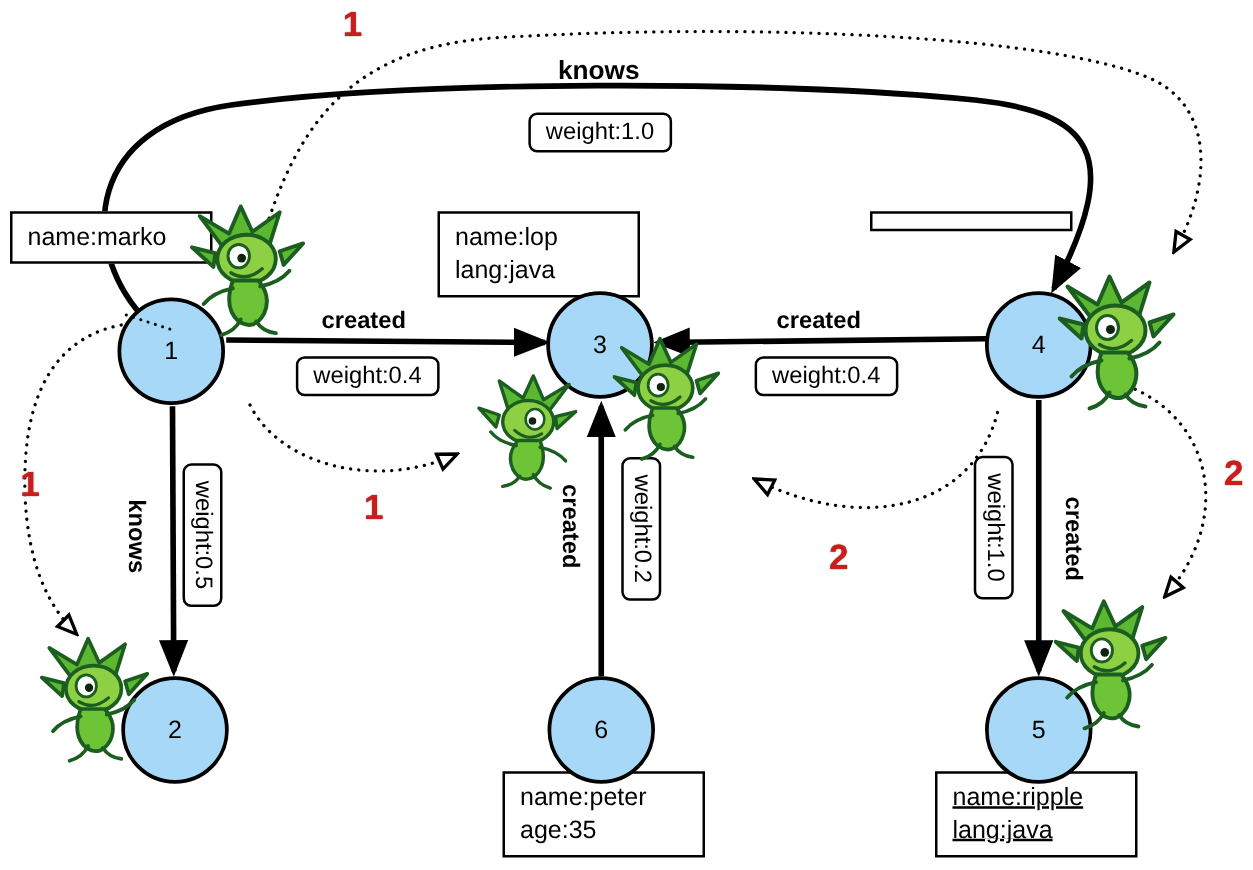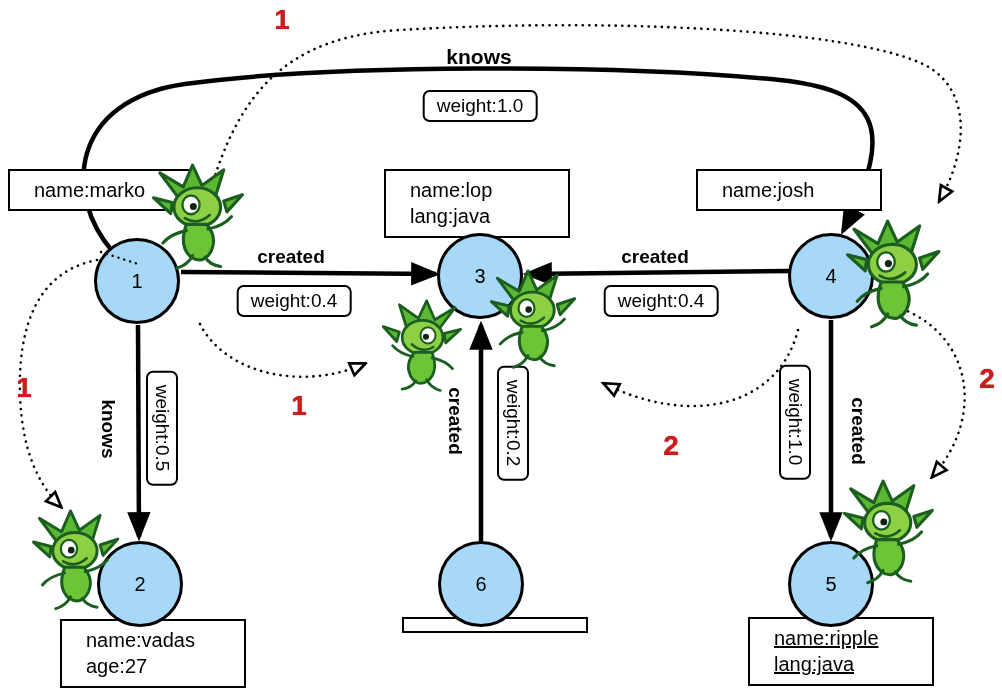--- a/index.html
+++ b/index.html
@@ -4,21 +4,21 @@
 <style>
   html,body { margin:0; padding:0; background:#ffffff; }
   .stage {
     position:relative; width:1002px; height:696px; background:#ffffff;
     font-family:"Liberation Sans", sans-serif; overflow:hidden;
   }
   .layer { position:absolute; left:0; top:0; width:1002px; height:696px; }
 
   .prop-box {
     position:absolute; background:#ffffff; border:2.5px solid #000;
-    border-radius:0; padding:6px 24px; font-size:20px; line-height:1.32;
+    border-radius:0; padding:6px 12px; font-size:20px; line-height:1.32;
     color:#000; min-width:134px; box-sizing:content-box; z-index:3;
   }
   .weight-box {
     position:absolute; background:#ffffff; border:2px solid #000;
     border-radius:7px; padding:3px 12px; font-size:19px; white-space:nowrap;
     color:#000; transform:translate(-50%,-50%); z-index:4;
   }
   .weight-box.vertical { transform:translate(-50%,-50%) rotate(90deg); }
 
   .edge-label {
@@ -88,32 +88,29 @@
       <path d="M97,260 C35,272 18,330 20,395 C22,450 38,484 60,506" marker-end="url(#openarrow)"></path>
       <path d="M200,324 C224,372 300,392 364,364" marker-end="url(#openarrow)"></path>
       <path d="M798,330 C778,408 690,426 605,384" marker-end="url(#openarrow)"></path>
       <path d="M883,303 C968,322 990,410 933,476" marker-end="url(#openarrow)"></path>
     </g>
   </svg>
 
   <div class="prop-box" style="left:8px; top:169px;">
     <div>name:marko</div>
   </div>
-  <div class="prop-box" style="left:350px; top:169px;margin-left:34px;">
+  <div class="prop-box" style="left:350px; top:169px;">
     <div>name:lop</div>
     <div>lang:java</div>
   </div>
   <div class="prop-box" style="left:696px; top:169px;">
-    <div>name:josh</div>
-  </div>
-  <div class="prop-box" style="left:60px; top:619px;">
-    <div>name:vadas</div>
-    <div>age:27</div>
   </div>
   <div class="prop-box" style="left:402px; top:617px;">
+    <div>name:peter</div>
+    <div>age:35</div>
   </div>
   <div class="prop-box" style="left:748px; top:617px;text-decoration:underline;">
     <div>name:ripple</div>
     <div>lang:java</div>
   </div>
 
   <div class="weight-box" style="left:480px; top:106px;">weight:1.0</div>
   <div class="weight-box" style="left:294px; top:301px;">weight:0.4</div>
   <div class="weight-box" style="left:661px; top:301px;">weight:0.4</div>
   <div class="weight-box vertical" style="left:162px; top:428px;">weight:0.5</div>

